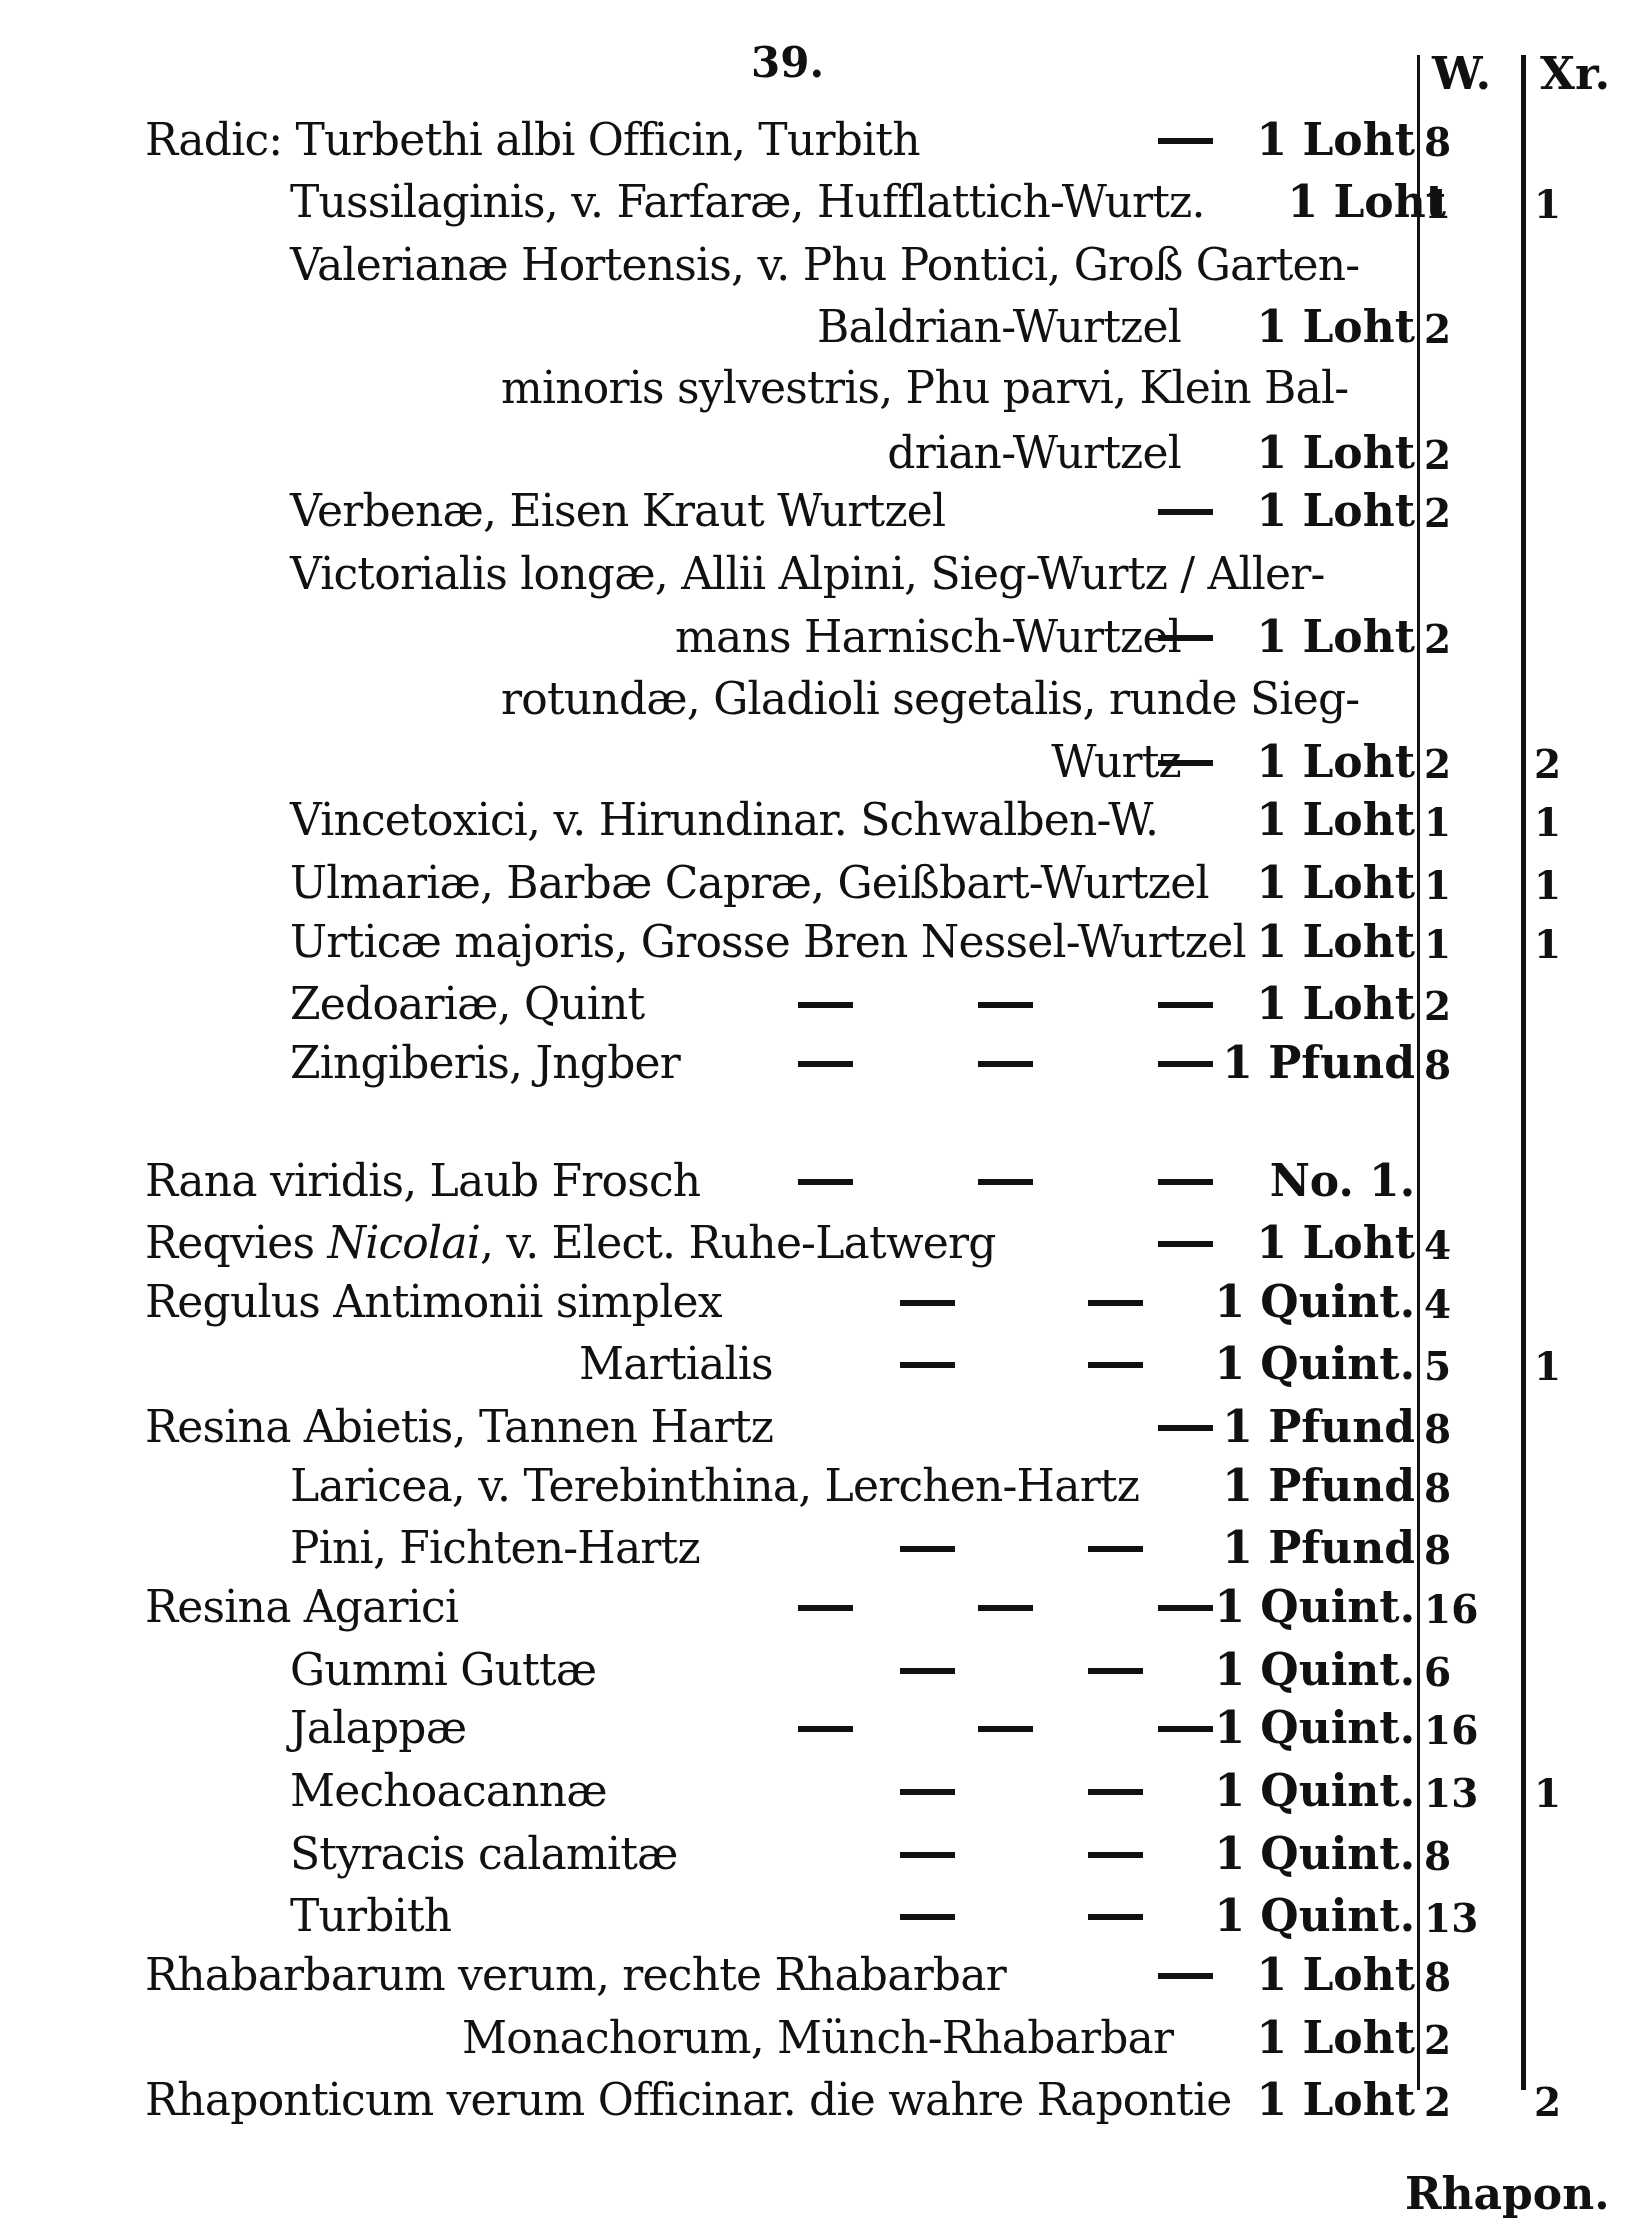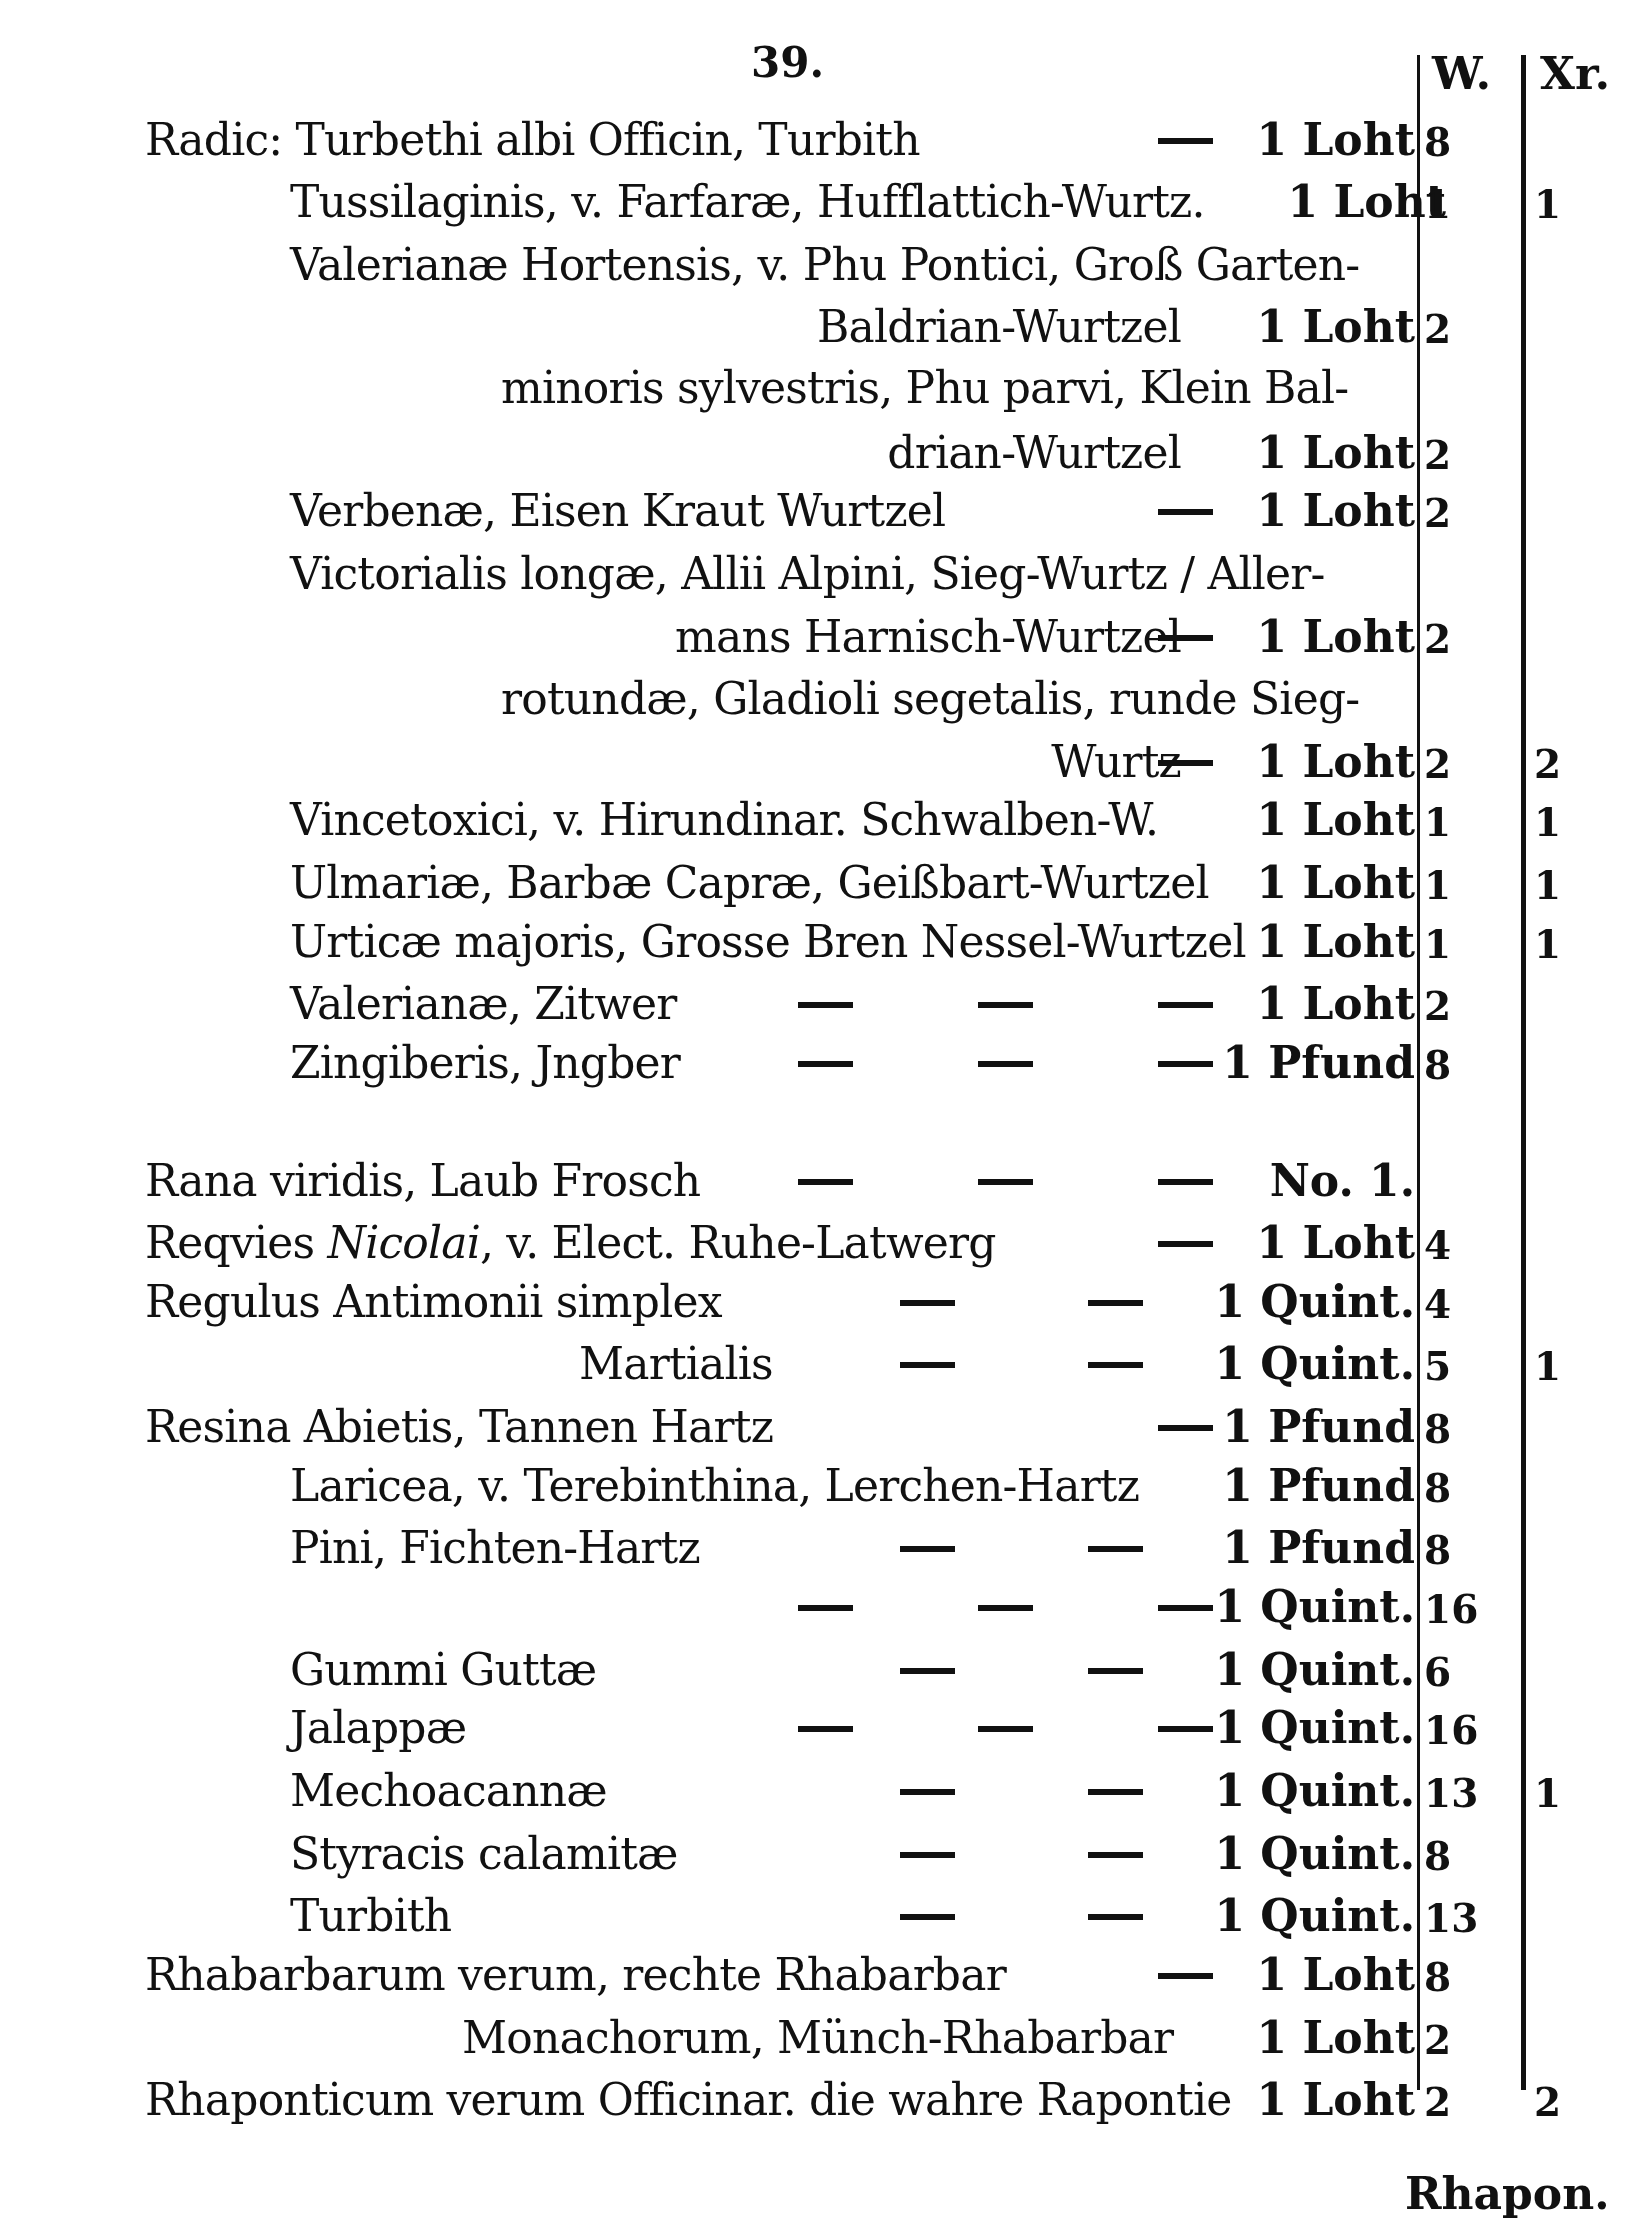--- a/index.html
+++ b/index.html
@@ -112,21 +112,21 @@
         <span class="wval">1</span>
         <span class="kval">1</span>
       </div>
       <div class="row" style="top: 912px;">
         <span class="name" style="left: 290px;">Urticæ majoris, Grosse Bren Nessel-Wurtzel</span>
         <span class="unit">1 Loht</span>
         <span class="wval">1</span>
         <span class="kval">1</span>
       </div>
       <div class="row" style="top: 974px;">
-        <span class="name" style="left: 290px;">Valerianæ, Zitwer</span>
+        <span class="name" style="left: 290px;">Zedoariæ, Quint</span>
         <span class="dash" style="left: 798px; width: 55px;"></span>
         <span class="dash" style="left: 978px; width: 55px;"></span>
         <span class="dash" style="left: 1158px; width: 55px;"></span>
         <span class="unit">1 Loht</span>
         <span class="wval">2</span>
         <span class="kval"></span>
       </div>
       <div class="row" style="top: 1033px;">
         <span class="name" style="left: 290px;">Zingiberis, Jngber</span>
         <span class="dash" style="left: 798px; width: 55px;"></span>
@@ -183,20 +183,21 @@
       </div>
       <div class="row" style="top: 1518px;">
         <span class="name" style="left: 290px;">Pini, Fichten-Hartz</span>
         <span class="dash" style="left: 900px; width: 55px;"></span>
         <span class="dash" style="left: 1088px; width: 55px;"></span>
         <span class="unit">1 Pfund</span>
         <span class="wval">8</span>
         <span class="kval"></span>
       </div>
       <div class="row" style="top: 1577px;">
+        <span class="name" style="left: 145px;">Resina Agarici</span>
         <span class="dash" style="left: 798px; width: 55px;"></span>
         <span class="dash" style="left: 978px; width: 55px;"></span>
         <span class="dash" style="left: 1158px; width: 55px;"></span>
         <span class="unit">1 Quint.</span>
         <span class="wval">16</span>
         <span class="kval"></span>
       </div>
       <div class="row" style="top: 1640px;">
         <span class="name" style="left: 290px;">Gummi Guttæ</span>
         <span class="dash" style="left: 900px; width: 55px;"></span>

